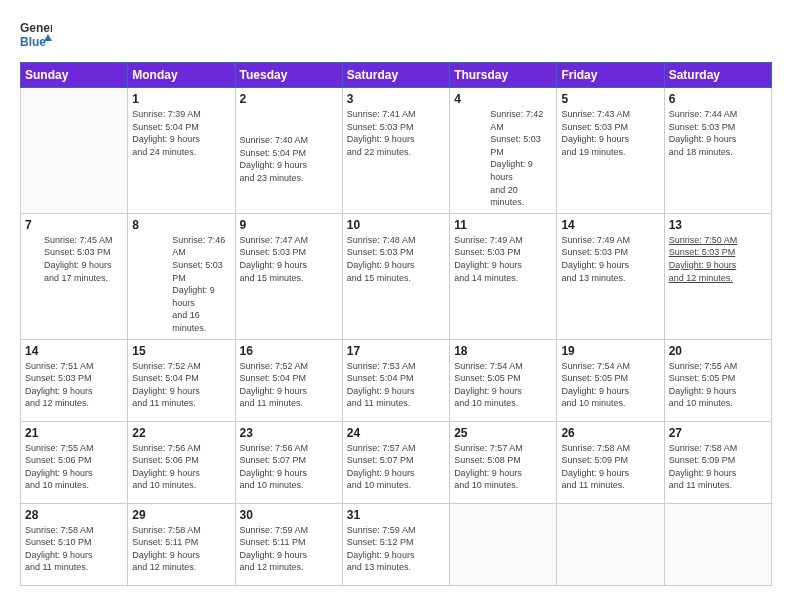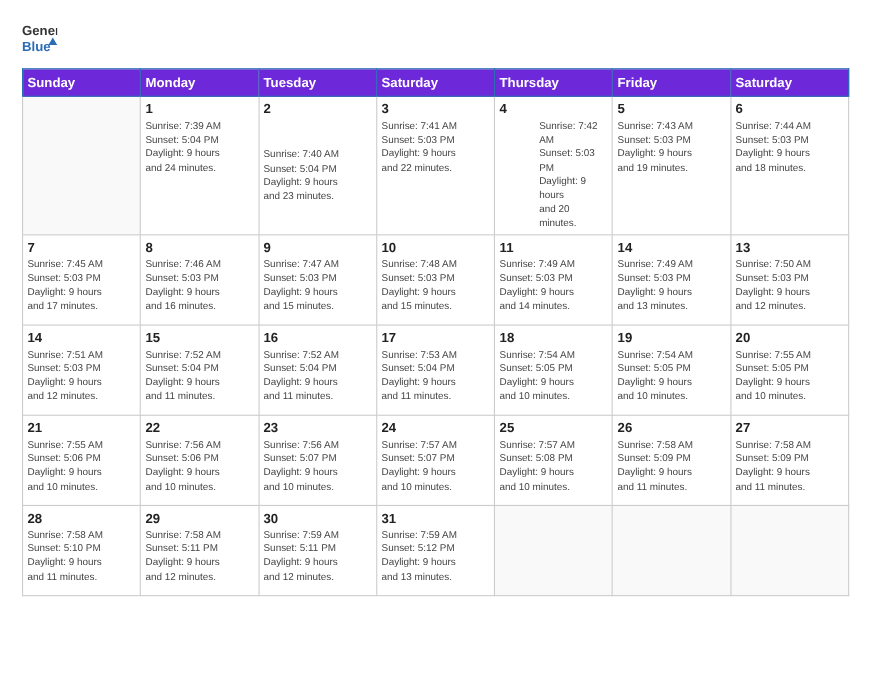--- a/index.html
+++ b/index.html
@@ -150,28 +150,28 @@
             <span class="day-num">6</span>
             <div class="day-info" style="white-space: pre-line;">Sunrise: 7:44 AM
 Sunset: 5:03 PM
 Daylight: 9 hours
 and 18 minutes.</div>
           </td>
         </tr>
         <tr>
           <td>
             <span class="day-num">7</span>
-            <div class="day-info" style="white-space: pre-line;">Sunrise: 7:45 AM
+            <div class="day-info" style="white-space: pre-line; margin-left: 19px;">Sunrise: 7:45 AM
 Sunset: 5:03 PM
 Daylight: 9 hours
 and 17 minutes.</div>
           </td>
           <td>
             <span class="day-num">8</span>
-            <div class="day-info" style="white-space: pre-line;">Sunrise: 7:46 AM
+            <div class="day-info" style="white-space: pre-line; margin-left: 40px;">Sunrise: 7:46 AM
 Sunset: 5:03 PM
 Daylight: 9 hours
 and 16 minutes.</div>
           </td>
           <td>
             <span class="day-num">9</span>
             <div class="day-info" style="white-space: pre-line;">Sunrise: 7:47 AM
 Sunset: 5:03 PM
 Daylight: 9 hours
 and 15 minutes.</div>
@@ -192,21 +192,21 @@
           </td>
           <td>
             <span class="day-num">14</span>
             <div class="day-info" style="white-space: pre-line;">Sunrise: 7:49 AM
 Sunset: 5:03 PM
 Daylight: 9 hours
 and 13 minutes.</div>
           </td>
           <td>
             <span class="day-num">13</span>
-            <div class="day-info" style="white-space: pre-line;">Sunrise: 7:50 AM
+            <div class="day-info" style="white-space: pre-line; text-decoration: underline;">Sunrise: 7:50 AM
 Sunset: 5:03 PM
 Daylight: 9 hours
 and 12 minutes.</div>
           </td>
         </tr>
         <tr>
           <td>
             <span class="day-num">14</span>
             <div class="day-info" style="white-space: pre-line;">Sunrise: 7:51 AM
 Sunset: 5:03 PM

